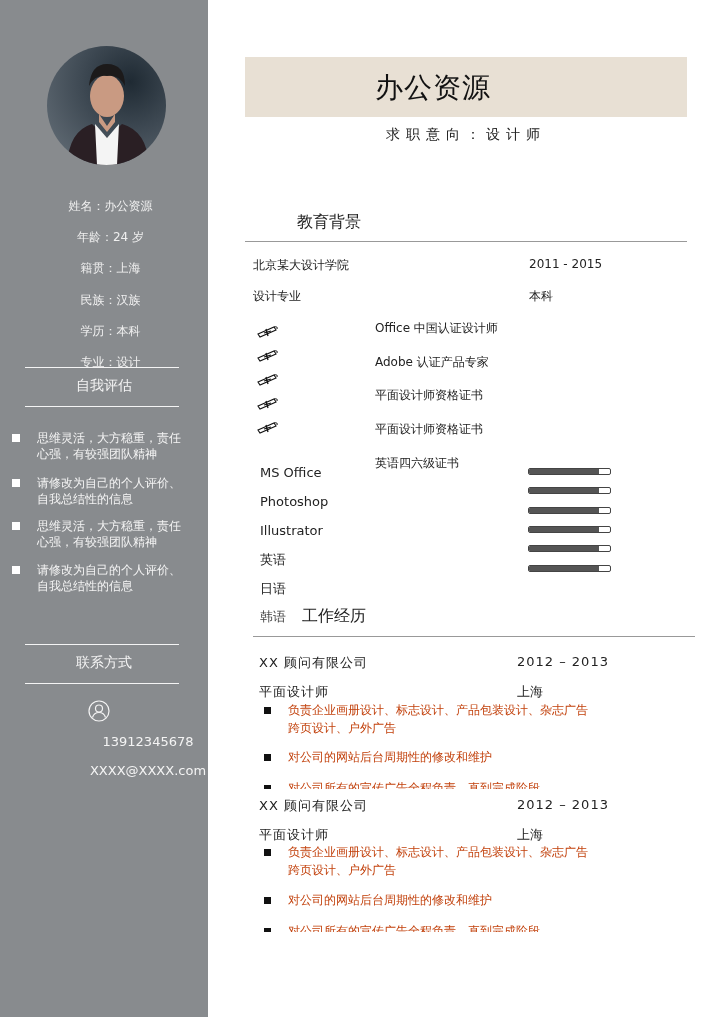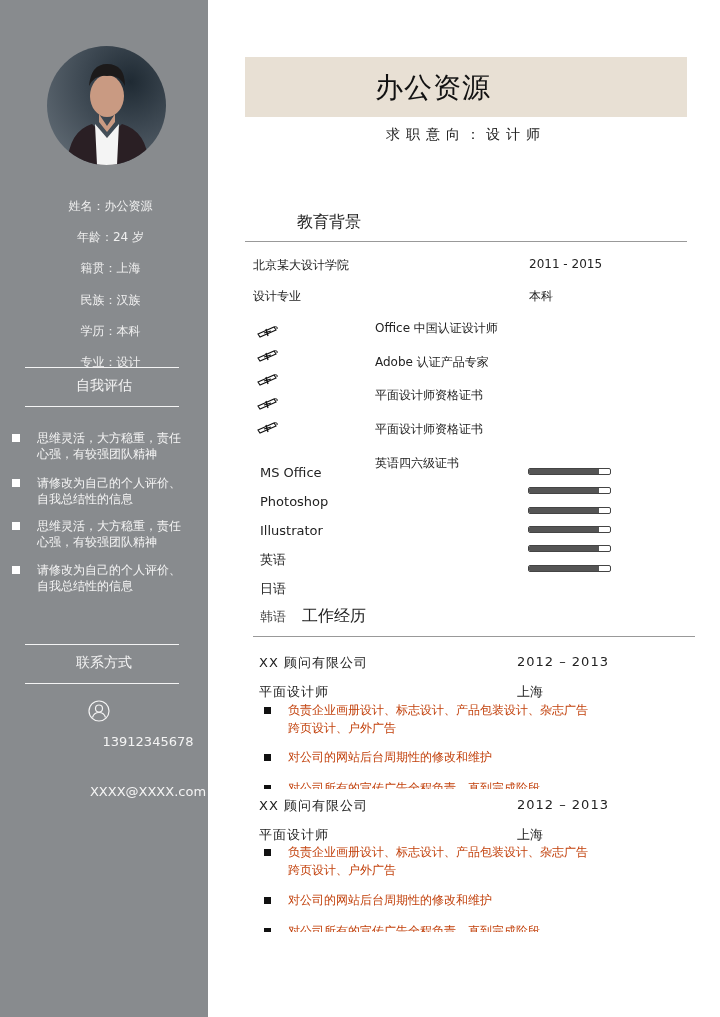--- a/index.html
+++ b/index.html
@@ -84,21 +84,21 @@
   <div class="side-line" style="top:644px;"></div>
   <div class="side-heading" style="top:654px;">联系方式</div>
   <div class="side-line" style="top:683px;"></div>
 
   <svg class="contact-icon" viewBox="0 0 22 22">
     <circle cx="11" cy="11" r="10" fill="none" stroke="#f4f4f4" stroke-width="1.2"></circle>
     <circle cx="11" cy="8.5" r="3.5" fill="none" stroke="#f4f4f4" stroke-width="1.2"></circle>
     <path d="M4.5 17.5 Q6 12.5 11 12.5 Q16 12.5 17.5 17.5" fill="none" stroke="#f4f4f4" stroke-width="1.2"></path>
   </svg>
   <div class="contact-text" style="top:734px;">13912345678</div>
-  <div class="contact-text" style="top:784px;text-align:center;">XXXX@XXXX.com</div>
+  <div class="contact-text" style="top:763px;text-align:center;">XXXX@XXXX.com</div>
 </div>
 
 <div class="header-box">
   <div class="name">办公资源</div>
 </div>
 <div class="intent">求职意向：设计师</div>
 
 <div class="sec-title" style="left:250px; top:212px;">教育背景</div>
 <div class="sec-line" style="left:245px; top:241px; width:442px;"></div>
 

